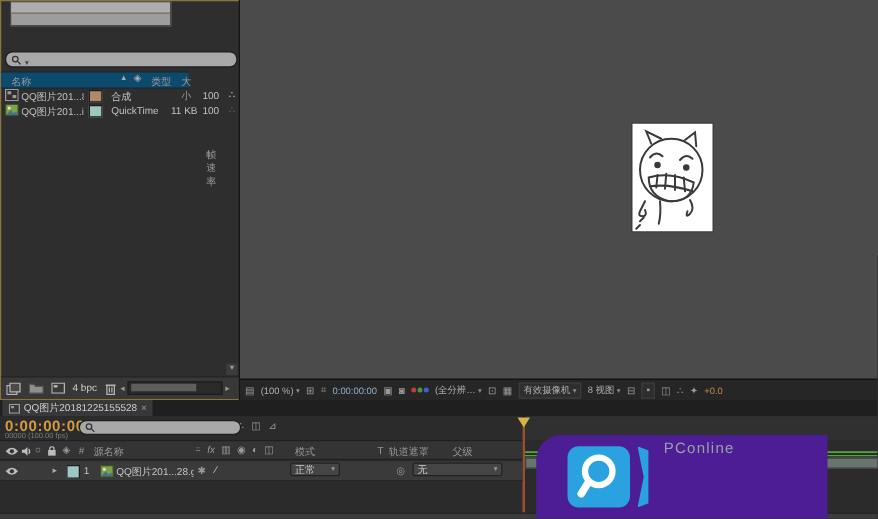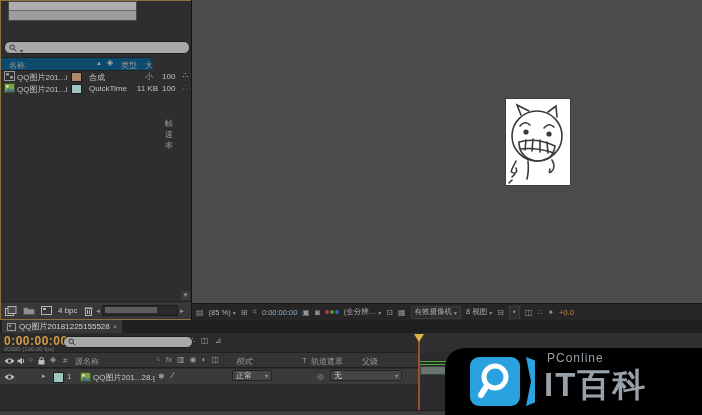--- a/index.html
+++ b/index.html
@@ -93,21 +93,21 @@
   #tl-header{
     position:absolute;left:0;top:32px;width:418px;height:16px;background:#343434;
     border-top:1px solid #202020;border-bottom:1px solid #202020;box-sizing:border-box;
     font-size:8px;color:#9a9a9a;
   }
   .avsl{position:absolute;top:4px;}
   #tl-header .h-tag{position:absolute;left:50px;top:3px;}
   #tl-header .h-hash{position:absolute;left:63px;top:3px;}
   #tl-header .h-src{position:absolute;left:75px;top:3px;}
   #tl-header .h-switches{position:absolute;left:156px;top:3px;display:flex;gap:5px;font-size:8px;color:#8f8f8f;}
-  #tl-header .h-mode{position:absolute;left:236px;top:3px;font-style:italic;}
+  #tl-header .h-mode{position:absolute;left:236px;top:3px;}
   #tl-header .h-t{position:absolute;left:302px;top:3px;}
   #tl-header .h-trkmat{position:absolute;left:311px;top:3px;}
   #tl-header .h-parent{position:absolute;left:362px;top:3px;}
   #tl-layer{
     position:absolute;left:0;top:49px;width:418px;height:15px;background:#3a3a3a;
     border-bottom:1px solid #262626;font-size:8px;color:#c5c5c5;
   }
   #tl-layer .l-arrow{position:absolute;left:42px;top:3px;font-size:7px;color:#aaa;}
   #tl-layer .l-swatch{position:absolute;left:53px;top:3px;width:9px;height:9px;background:#9fc6c0;border:1px solid #1c1c1c;}
   #tl-layer .l-num{position:absolute;left:67px;top:3px;}
@@ -129,21 +129,21 @@
   #tl-ruler{position:absolute;left:418px;top:13px;width:284px;height:19px;background:#303030;border-left:2px solid #1a1a1a;}
   #playhead-head{position:absolute;left:414px;top:14px;width:0;height:0;
     border-left:5px solid transparent;border-right:5px solid transparent;border-top:8px solid #d8b54a;}
   #playhead-line{position:absolute;left:418px;top:21px;width:2px;height:74px;background:#9b4f2f;}
   #workarea-bar{position:absolute;left:420px;top:41px;width:282px;height:4px;
     background:linear-gradient(#57a347 0 1px,#23321f 1px 3px,#57a347 3px 4px);}
   #layer-bar{position:absolute;left:420px;top:46px;width:282px;height:7px;background:#68746e;border:1px solid #3a403d;}
 
   
   #watermark{
-    left:445px;top:348px;width:257px;height:67px;background:#000000;
+    left:429px;top:348px;width:233px;height:67px;background:#4c1d95;
     border-top-left-radius:20px;
   }
   #wm-logo{position:absolute;left:25px;top:9px;width:50px;height:49px;background:#29a2df;border-radius:9px;}
   #wm-bracket{position:absolute;left:81px;top:9px;width:9px;height:49px;background:#29a2df;
     clip-path:polygon(0 0,100% 7%,100% 93%,0 100%,55% 50%);}
   #wm-brand{position:absolute;left:102px;top:3px;font-size:12px;color:#98a1a8;letter-spacing:1px;}
   #wm-title{position:absolute;left:99px;top:15px;font-size:33px;font-weight:bold;color:#98a1a8;letter-spacing:2px;}
 </style>
 </head>
 <body>
@@ -253,21 +253,21 @@
         <path d="M46 61 Q50 68 46 72 Q42 76 44 70"></path>
         <path d="M22 62 Q23 72 21 80"></path>
       </g>
     </svg>
   </div>
 </div>
 
 <div id="viewer-toolbar" class="abs">
   <span class="vt-ico">▤</span>
   <span class="vt-dd">
-      <span>(85 %)</span>
+      <span>(100 %)</span>
     </span>
   <span class="vt-ico">⊞</span>
   <span class="vt-ico">⌗</span>
   <span id="vt-timecode">0:00:00:00</span>
   <span class="vt-ico">▣</span>
   <span class="vt-ico">◙</span>
   <span class="rgb-dots">
       <i style="background:#c23b3b;"></i>
       <i style="background:#3f9b3f;"></i>
       <i style="background:#3f63c2;"></i>
@@ -387,14 +387,13 @@
 
 <div id="watermark" class="abs">
   <div id="wm-logo">
     <svg width="50" height="49" viewBox="0 0 50 49">
       <circle cx="25" cy="20" r="11" fill="none" stroke="#ffffff" stroke-width="5"></circle>
       <line x1="16" y1="30" x2="11" y2="38" stroke="#ffffff" stroke-width="6" stroke-linecap="round"></line>
     </svg>
   </div>
   <div id="wm-bracket"></div>
   <div id="wm-brand">PConline</div>
-  <div id="wm-title">IT百科</div>
 </div>
 
 </body></html>

